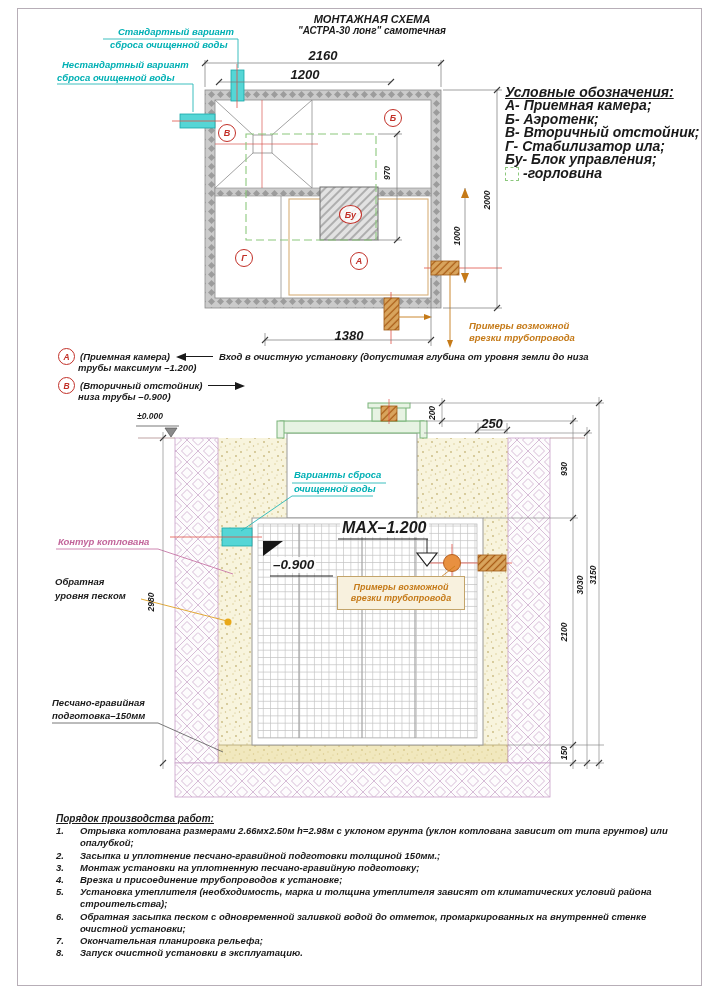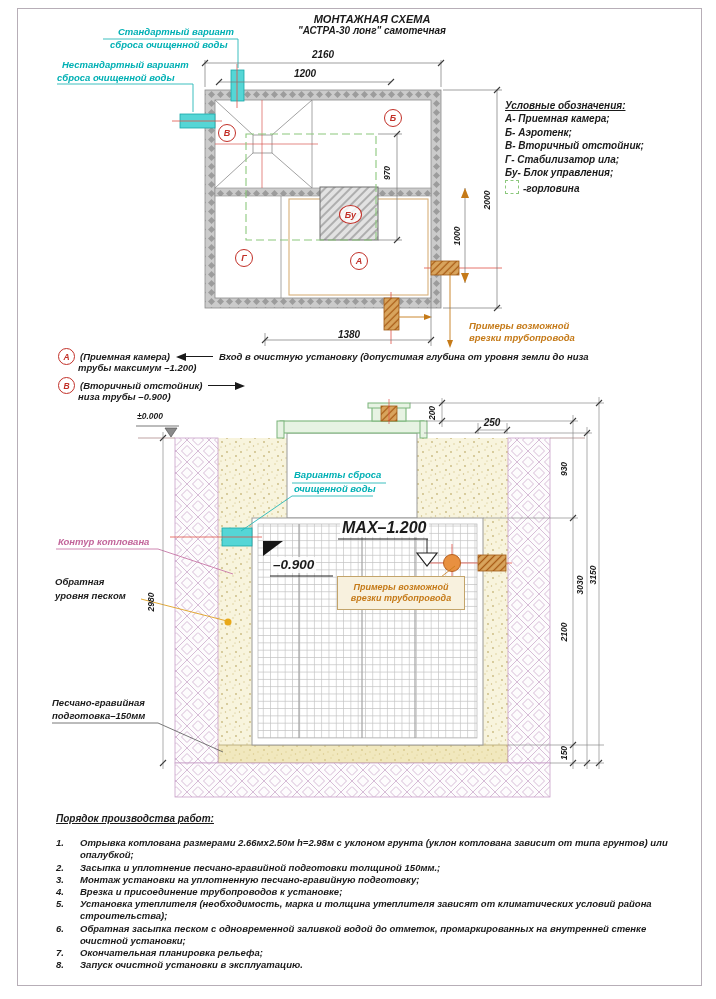--- a/index.html
+++ b/index.html
@@ -3,41 +3,41 @@
 <meta charset="utf-8">
 <style>
   html,body{margin:0;padding:0;background:#fff;}
   .sheet{position:relative;width:708px;height:999px;background:#ffffff;overflow:hidden;
          font-family:"Liberation Sans",sans-serif;border-radius:20px;}
   .frame{position:absolute;left:17px;top:8px;width:683px;height:976px;border:1px solid #b7aeb7;}
   svg.layer{position:absolute;left:0;top:0;}
   .t{position:absolute;font-style:italic;font-weight:bold;font-size:9.5px;color:#1a1a1a;white-space:nowrap;line-height:1.15;}
   .s8{font-size:8.5px;} .s10{font-size:10px;} .s11{font-size:11px;}
   .cyan{color:#00b0b4;} .orange{color:#c57a18;} .pink{color:#c2659a;}
-  .dimh{transform:translateX(-50%);font-size:10px;}
+  .dimh{transform:translateX(-50%);font-size:13px;}
   .dimv{transform:translate(-50%,-50%) rotate(-90deg);font-size:8.5px;}
   .und{text-decoration:underline;}
   .badge{position:absolute;border:1.3px solid #c23028;border-radius:50%;color:#c23028;
          display:flex;align-items:center;justify-content:center;background:rgba(255,255,255,.82);
          font-style:italic;font-weight:bold;font-size:9px;width:16px;height:16px;}
   .note-row{position:absolute;display:flex;align-items:center;white-space:nowrap;
             font-style:italic;font-weight:bold;font-size:9.5px;color:#1a1a1a;}
   .nbadge{display:inline-flex;width:15px;height:15px;border:1.2px solid #c23028;border-radius:50%;
           color:#c23028;align-items:center;justify-content:center;font-size:8.5px;flex:none;margin-right:5px;}
   .arr{display:inline-flex;align-items:center;margin:0 6px;}
   .arr .shaft{width:27px;height:1.5px;background:#1a1a1a;}
   .tri-l{width:0;height:0;border-top:4px solid transparent;border-bottom:4px solid transparent;border-right:10px solid #1a1a1a;}
   .tri-r{width:0;height:0;border-top:4px solid transparent;border-bottom:4px solid transparent;border-left:10px solid #1a1a1a;}
-  .legend{position:absolute;left:505px;top:99px;font-style:italic;font-weight:bold;font-size:10px;color:#1a1a1a;}
+  .legend{position:absolute;left:505px;top:86px;font-style:italic;font-weight:bold;font-size:14px;color:#1a1a1a;}
   .legend .li{line-height:13.4px;white-space:nowrap;}
   .gor-row{display:flex;align-items:flex-end;height:15px;}
   .gor-icon{width:12px;height:12px;border:1.3px dashed #8cc87d;margin-right:4px;flex:none;}
   .wo{position:absolute;left:56px;top:813px;width:618px;font-style:italic;font-weight:bold;
       font-size:9.5px;color:#1a1a1a;line-height:12.2px;}
-  .wo-title{text-decoration:underline;font-size:10px;margin-bottom:12px;}
+  .wo-title{text-decoration:underline;font-size:10px;margin-bottom:0;}
   .wo-item{display:flex;}
   .wo-num{width:24px;flex:none;}
   .wo-text{flex:1;}
   .whitebg{background:rgba(255,255,255,.85);padding:0 2px;}
   .tapbox{position:absolute;left:337px;top:576px;width:126px;height:32px;background:#f8f1de;
           border:1px solid #c3a46a;display:flex;flex-direction:column;align-items:center;justify-content:center;}
   .tapbox div{font-style:italic;font-weight:bold;font-size:9px;color:#c57a18;line-height:11px;white-space:nowrap;}
 </style>
 </head>
 <body>

